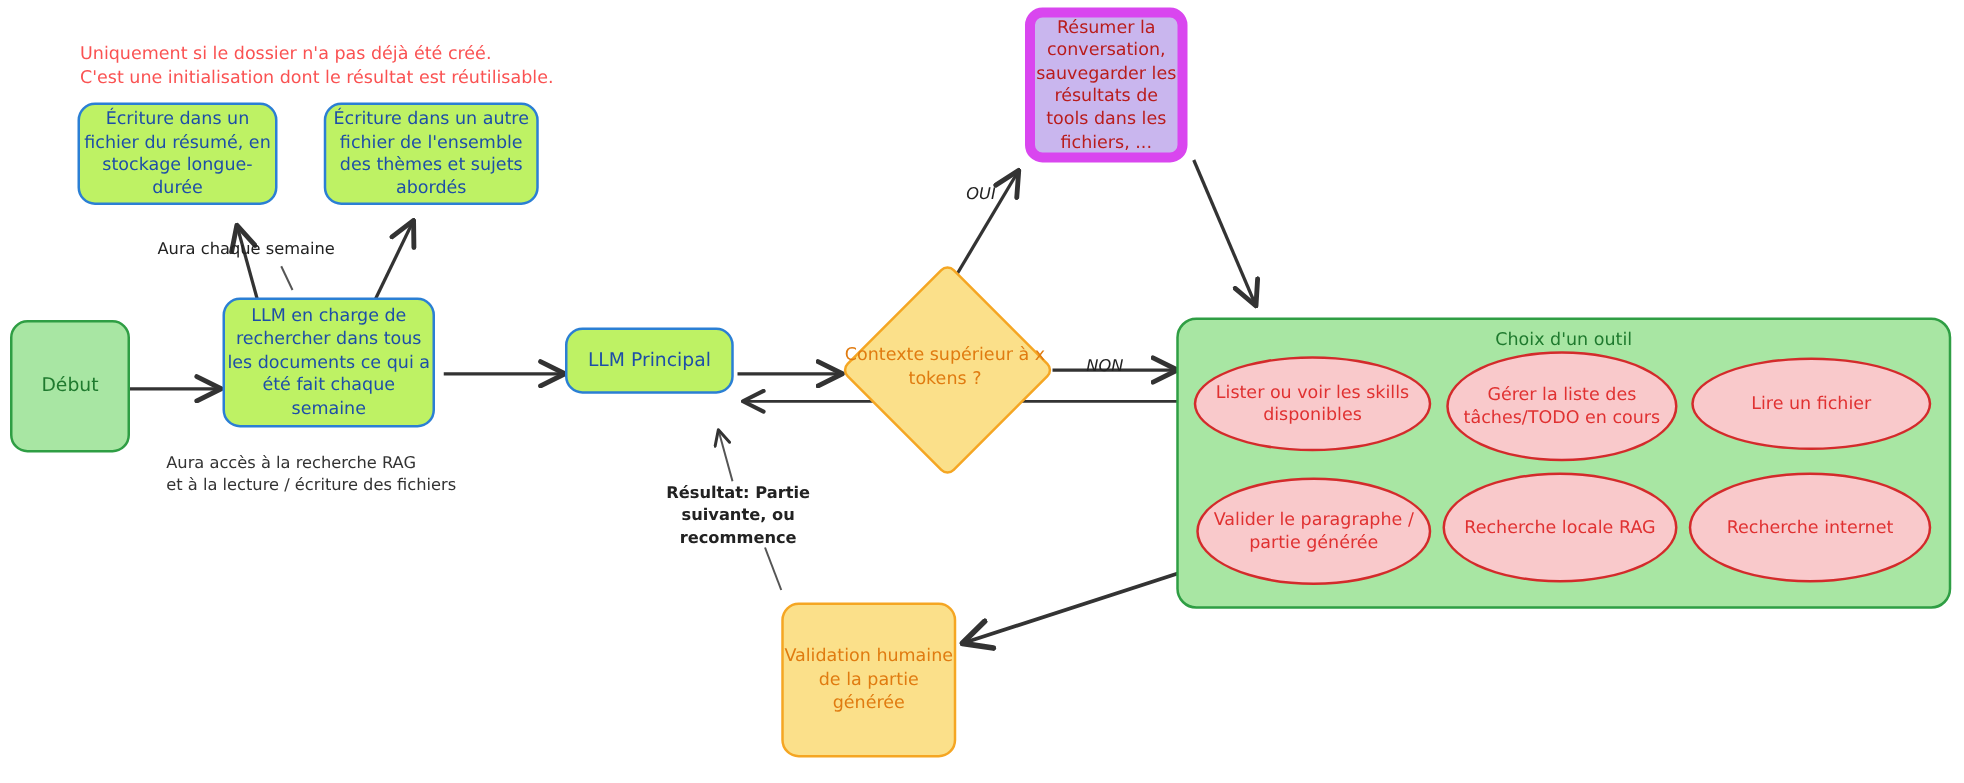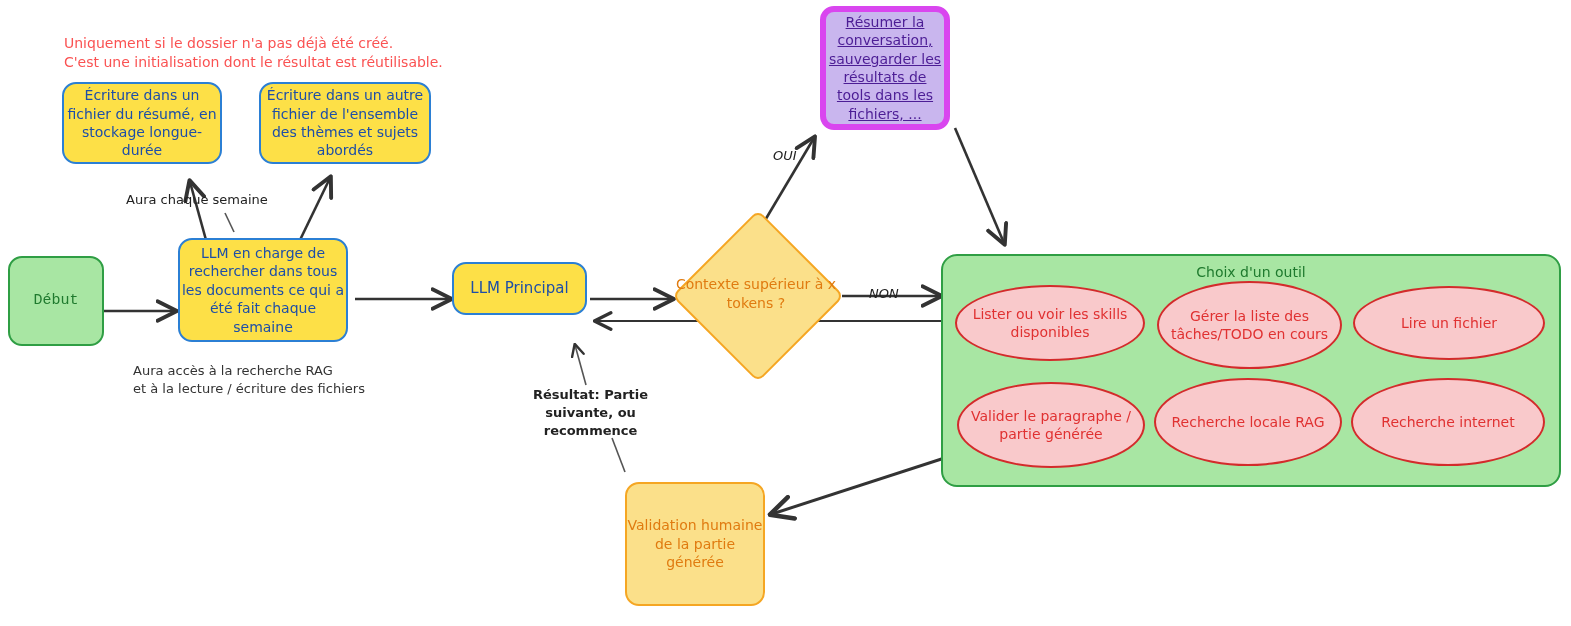--- a/index.html
+++ b/index.html
@@ -32,29 +32,28 @@
     line-height: 1.32;
     white-space: pre-line;
     border-radius: 14px;
   }
   .node-green {
     background: #a8e6a3;
     border: 2px solid #2f9e44;
     color: #1f7a2e;
   }
   .node-blue {
-    background: #fde047;
+    background: #bef264;
     border: 2px solid #2b7fd4;
     color: #1d4ea8;
   }
   .node-purple {
     background: #c9b6ee;
-    border: 6px solid #d946ef;
-    color: #4c1d95;
-    text-decoration: underline;
+    border: 8px solid #d946ef;
+    color: #b91c1c;
   }
   .node-yellow {
     background: #fbe08a;
     border: 2px solid #f5a623;
     color: #e07b10;
   }
   .container-green {
     position: absolute;
     box-sizing: border-box;
     background: #a8e6a3;
@@ -166,21 +165,21 @@
 
   <div class="anno anno-red" style="left:64px; top:34px;">Uniquement si le dossier n'a pas déjà été créé.
 C'est une initialisation dont le résultat est réutilisable.</div>
 
   <div class="node node-blue" style="left:62px; top:82px; width:160px; height:82px; font-size:14px;">Écriture dans un fichier du résumé, en stockage longue-durée</div>
 
   <div class="node node-blue" style="left:259px; top:82px; width:172px; height:82px; font-size:14px;">Écriture dans un autre fichier de l'ensemble des thèmes et sujets abordés</div>
 
   <div class="edge-label" style="left:126px; top:192px;">Aura chaque semaine</div>
 
-  <div class="node node-green" style="left:8px; top:256px; width:96px; height:90px; font-size:15px;font-family:Liberation Mono, monospace;">Début</div>
+  <div class="node node-green" style="left:8px; top:256px; width:96px; height:106px; font-size:15px;">Début</div>
 
   <div class="node node-blue" style="left:178px; top:238px; width:170px; height:104px; font-size:14px;">LLM en charge de rechercher dans tous les documents ce qui a été fait chaque semaine</div>
 
   <div class="anno anno-dark" style="left:133px; top:362px;">Aura accès à la recherche RAG
 et à la lecture / écriture des fichiers</div>
 
   <div class="node node-blue" style="left:452px; top:262px; width:135px; height:53px; font-size:15px;">LLM Principal</div>
 
   <div class="edge-label" style="left:533px; top:386px; text-align:center; white-space:pre-line; line-height:1.4;font-weight:bold;">Résultat: Partie
 suivante, ou

